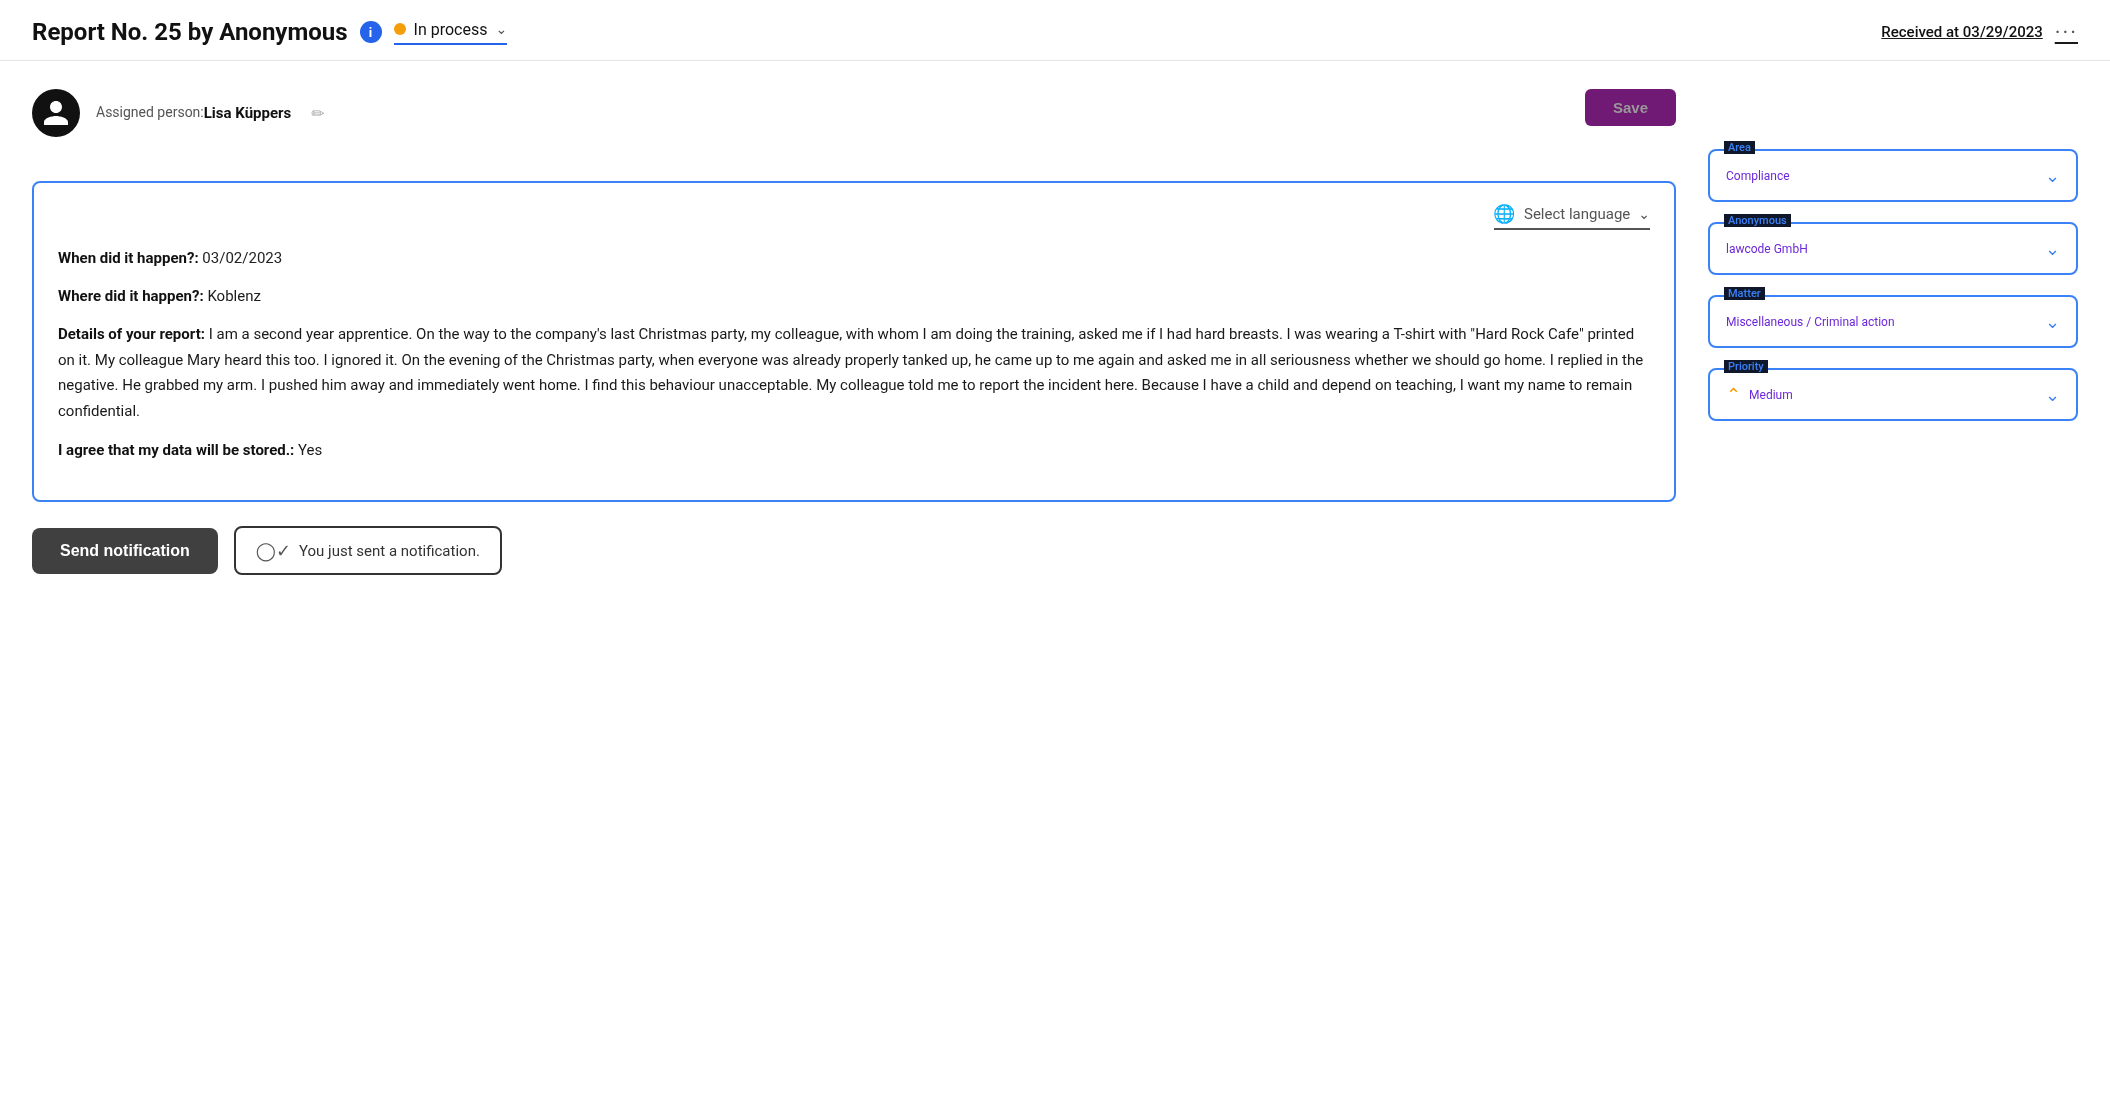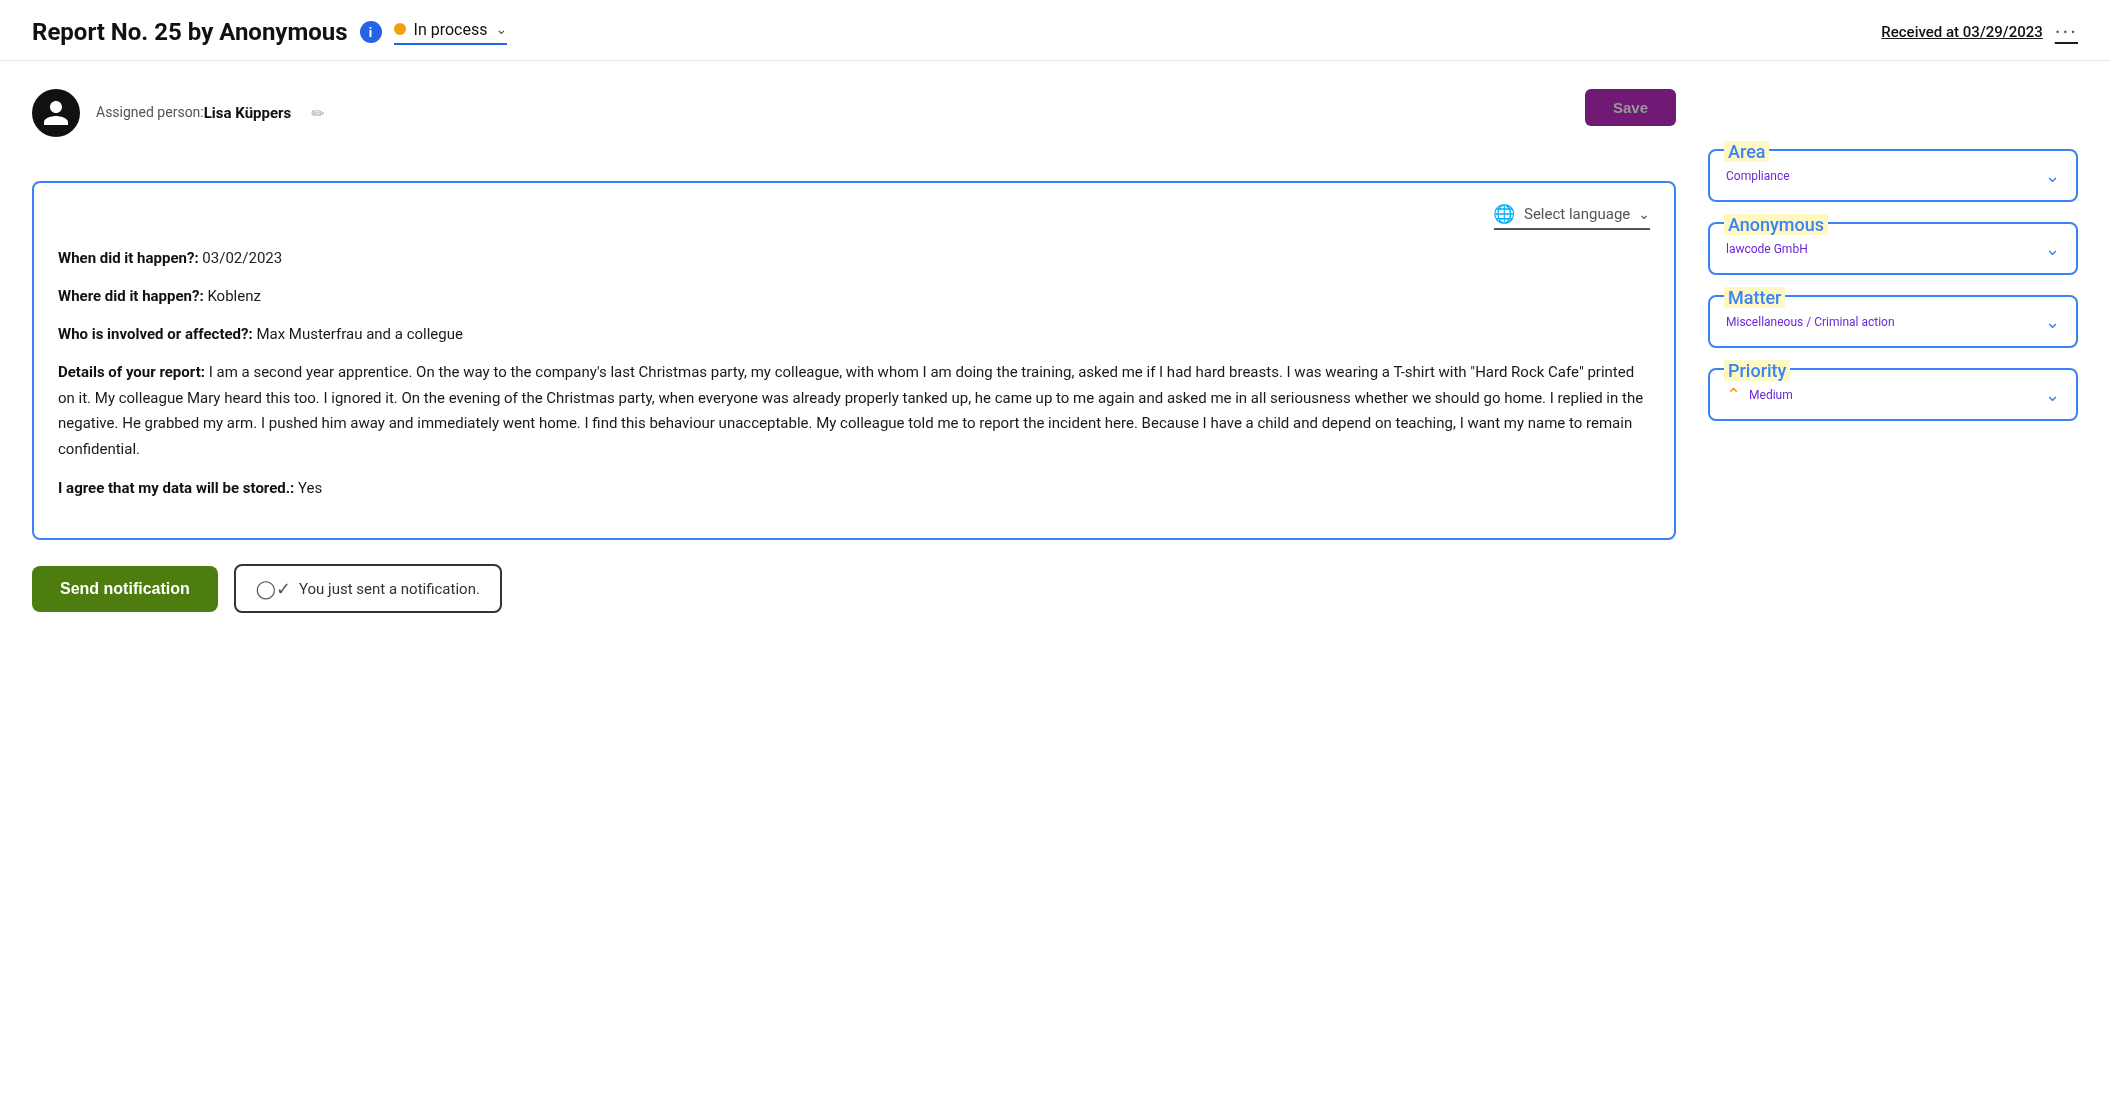--- a/index.html
+++ b/index.html
@@ -202,21 +202,21 @@
     }
 
     
     .bottom-row {
       display: flex;
       align-items: center;
       gap: 16px;
       margin-top: 24px;
     }
     .send-notification-btn {
-      background: #4d7c0f;
+      background: #404040;
       color: white;
       border: none;
       padding: 14px 28px;
       border-radius: 8px;
       font-size: 16px;
       font-weight: 600;
       cursor: pointer;
       min-width: 180px;
     }
     .notification-sent {
@@ -248,23 +248,23 @@
     .field-group {
       border: 2px solid #3b82f6;
       border-radius: 8px;
       padding: 14px 16px 14px 16px;
       position: relative;
     }
     .field-group-label {
       position: absolute;
       top: -10px;
       left: 14px;
-      background: #fef9c3;
+      background: #0f172a;
       padding: 0 4px;
-      font-size: 18px;
+      font-size: 11px;
       color: #3b82f6;
       font-weight: 500;
     }
     .field-group-select {
       display: flex;
       align-items: center;
       justify-content: space-between;
       cursor: pointer;
     }
     .field-group-value {
@@ -340,24 +340,20 @@
       <div class="report-field">
         <span class="report-field-label">When did it happen?:</span>
         <span class="report-field-value"> </span><span class="report-field-value">03/02/2023</span>
       </div>
 
       <div class="report-field">
         <span class="report-field-label">Where did it happen?:</span>
         <span class="report-field-value"> </span><span>Koblenz</span>
       </div>
 
-      <div class="report-field">
-        <span class="report-field-label">Who is involved or affected?:</span>
-        <span class="report-field-value"> </span><span>Max Musterfrau and a collegue</span>
-      </div>
 
       <div class="report-detail">
         <span class="report-detail-label">Details of your report:</span>
         <span> I am a second year apprentice. On the way to the company's last Christmas party, my colleague, with whom I am doing the training, asked me if I had hard breasts. I was wearing a T-shirt with "Hard Rock Cafe" printed on it. My colleague Mary heard this too. I ignored it. On the evening of the Christmas party, when everyone was already properly tanked up, he came up to me again and asked me in all seriousness whether we should go home. I replied in the negative. He grabbed my arm. I pushed him away and immediately went home. I find this behaviour unacceptable. My colleague told me to report the incident here. Because I have a child and depend on teaching, I want my name to remain confidential.</span>
       </div>
 
       <div class="report-field">
         <span class="report-field-label">I agree that my data will be stored.:</span>
         <span> </span><span>Yes</span>
       </div>

